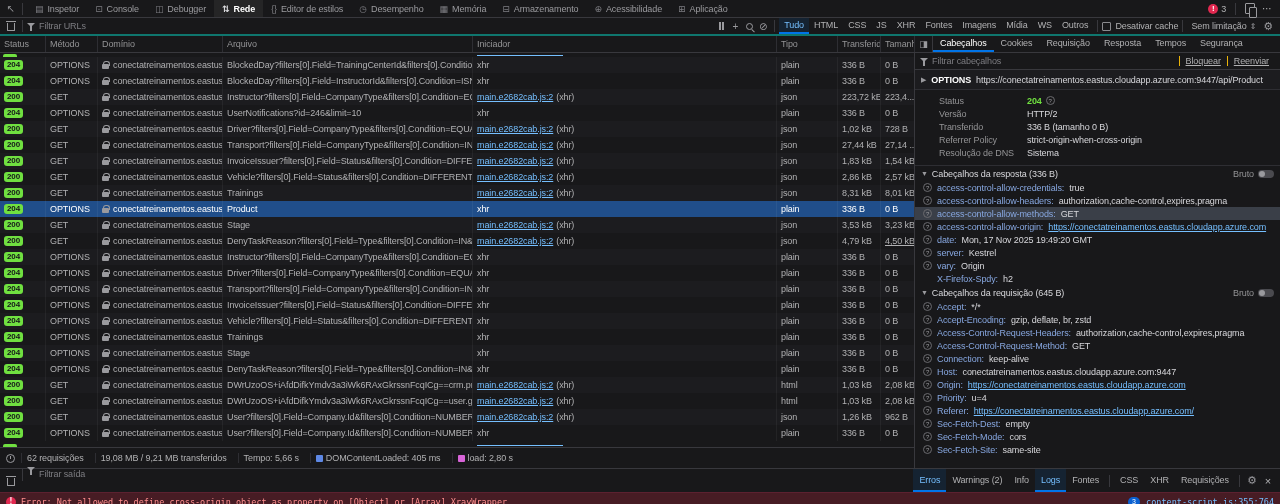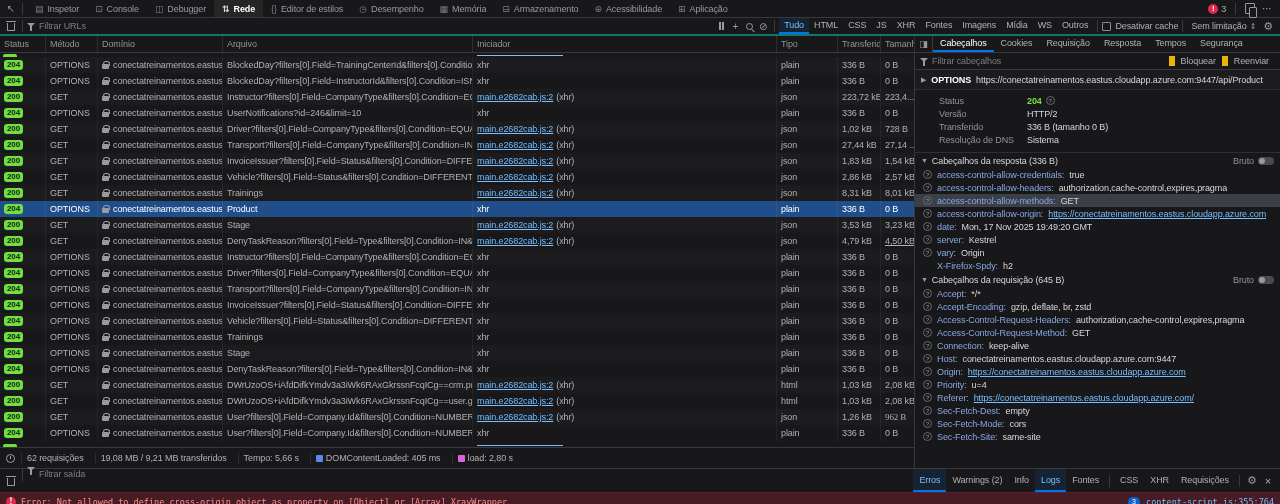--- a/index.html
+++ b/index.html
@@ -74,21 +74,21 @@
   .sq.blue{ background:#5e88e5;}
   .sq.pink{ background:#d864d8;}
   
   .right{ flex:1 1 auto; display:flex; flex-direction:column; overflow:hidden; background:#18181a;}
   .d-tabs{ height:17px; display:flex; align-items:stretch; border-bottom:1px solid #38383d;}
   .d-tabs .sideic{ width:18px; display:flex; align-items:center; justify-content:center; color:#9a9a9e; border-right:1px solid #38383d; font-size:9px;}
   .dtab{ padding:0 7px; display:flex; align-items:center; color:#b1b1b3; border-bottom:2px solid transparent;}
   .dtab.sel{ color:#fff; border-bottom-color:#0074e8;}
   .d-filter{ height:17px; display:flex; align-items:center; border-bottom:1px solid #38383d; padding:0 5px; gap:4px; color:#7d7d82;}
   .d-filter .btns{ margin-left:auto; display:flex; align-items:center;}
-  .d-btn{ padding:0 6px; color:#b1b1b3; border-left:6px solid #eab308;}
+  .d-btn{ padding:0 6px; color:#b1b1b3; border-left:1px solid #eab308;text-decoration:underline;}
   .d-url{ height:20px; display:flex; align-items:center; gap:5px; padding:0 6px; border-bottom:1px solid #2e2e33; background:#1c1c1f; overflow:hidden; white-space:nowrap;}
   .caret{ color:#9a9a9e; font-size:7px;}
   .d-url .meth{ color:#fff; font-weight:bold;}
   .d-url .url{ color:#d7d7db;}
   .d-summary{ padding:4px 0 6px 0; border-bottom:1px solid #2e2e33;}
   .sumrow{ height:13px; display:flex; align-items:center; padding-left:24px;}
   .sumrow .lab{ width:88px; color:#939395; flex:0 0 88px;}
   .sumrow .val{ color:#d7d7db; white-space:nowrap; overflow:hidden; display:flex; align-items:center; gap:4px;}
   .statusval{ color:#70e040; font-weight:bold;}
   .help{ width:9px; height:9px; border:1px solid #6a6a6e; border-radius:50%; color:#9a9a9e; font-size:6px; display:inline-flex; align-items:center; justify-content:center; flex:0 0 9px;}
@@ -631,21 +631,21 @@
                 <span class="lock"></span>
                 <span>conectatreinamentos.eastus.cloudapp.az...</span>
               </div>
               <div class="c-file" style="width: 250px; flex: 0 0 250px;">User?filters[0].Field=Company.Id&amp;filters[0].Condition=NUMBER.IN&amp;filters[0].Value=187</div>
               <div class="c-init" style="width: 304px; flex: 0 0 304px;">
                 <span class="link">main.e2682cab.js:2</span>
                 <span>(xhr)</span>
               </div>
               <div class="c-type" style="width: 61px; flex: 0 0 61px;">json</div>
               <div class="c-tr" style="width: 43px; flex: 0 0 43px;">1,26 kB</div>
-              <div class="c-sz" style="width: 34px; flex: 0 0 34px; font-family: Liberation Serif, serif;">962 B</div>
+              <div class="c-sz" style="width: 34px; flex: 0 0 34px;">962 B</div>
             </div>
             <div class="row">
               <div class="c-status" style="width: 46px; flex: 0 0 46px;">
                 <span class="badge">204</span>
               </div>
               <div class="c-meth" style="width: 52px; flex: 0 0 52px;">OPTIONS</div>
               <div class="c-dom" style="width: 125px; flex: 0 0 125px;">
                 <span class="lock"></span>
                 <span>conectatreinamentos.eastus.cloudapp.az...</span>
               </div>
@@ -709,20 +709,26 @@
           <div class="sumrow">
             <span class="lab">Versão</span>
             <span class="val">
               <span>HTTP/2</span>
             </span>
           </div>
           <div class="sumrow">
             <span class="lab">Transferido</span>
             <span class="val">
               <span>336 B (tamanho 0 B)</span>
+            </span>
+          </div>
+          <div class="sumrow">
+            <span class="lab">Referrer Policy</span>
+            <span class="val">
+              <span>strict-origin-when-cross-origin</span>
             </span>
           </div>
           <div class="sumrow">
             <span class="lab">Resolução de DNS</span>
             <span class="val">
               <span>Sistema</span>
             </span>
           </div>
         </div>
       <div class="d-sec" id="resp-sec">

